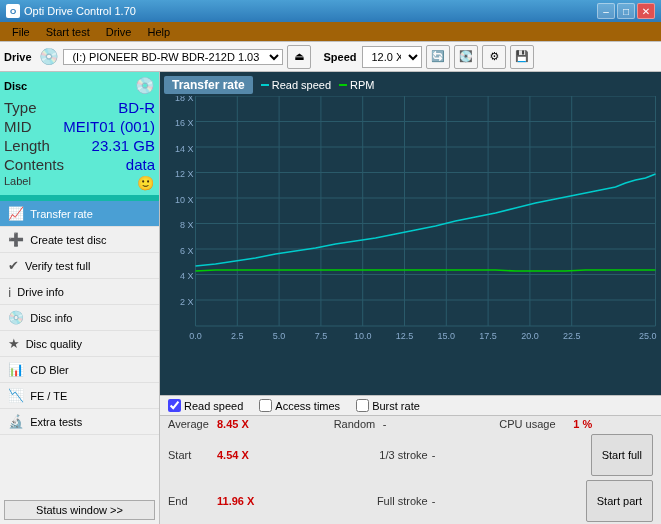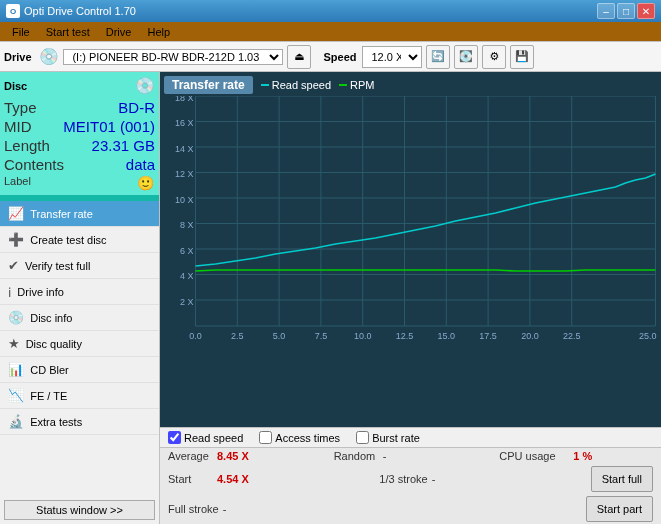--- a/index.html
+++ b/index.html
@@ -225,21 +225,21 @@
     .stat-right-val { color: #cc0000; font-weight: bold; }
     
     .action-row {
       display: flex;
       align-items: center;
       padding: 2px 8px;
       font-size: 11px;
       gap: 4px;
     }
     .action-btn {
-      padding: 6px 10px;
+      padding: 14px 10px;
       background: #e0e0e0;
       border: 1px solid #999;
       font-size: 11px;
       cursor: pointer;
       border-radius: 2px;
     }
   </style>
 </head>
 <body>
 
@@ -463,20 +463,24 @@
         </div>
         <div class="stat-group">
           <span class="stat-label">1/3 stroke</span>
           <span class="stat-dash">-</span>
         </div>
         <button class="action-btn">Start full</button>
       </div>
 
       <div class="action-row">
         <div class="stat-group">
+          <span class="stat-label">End</span>
+          <span class="stat-val">11.96 X</span>
+        </div>
+        <div class="stat-group">
           <span class="stat-label">Full stroke</span>
           <span class="stat-dash">-</span>
         </div>
         <button class="action-btn">Start part</button>
       </div>
     </div>
 
   </div>
 </div>
 

